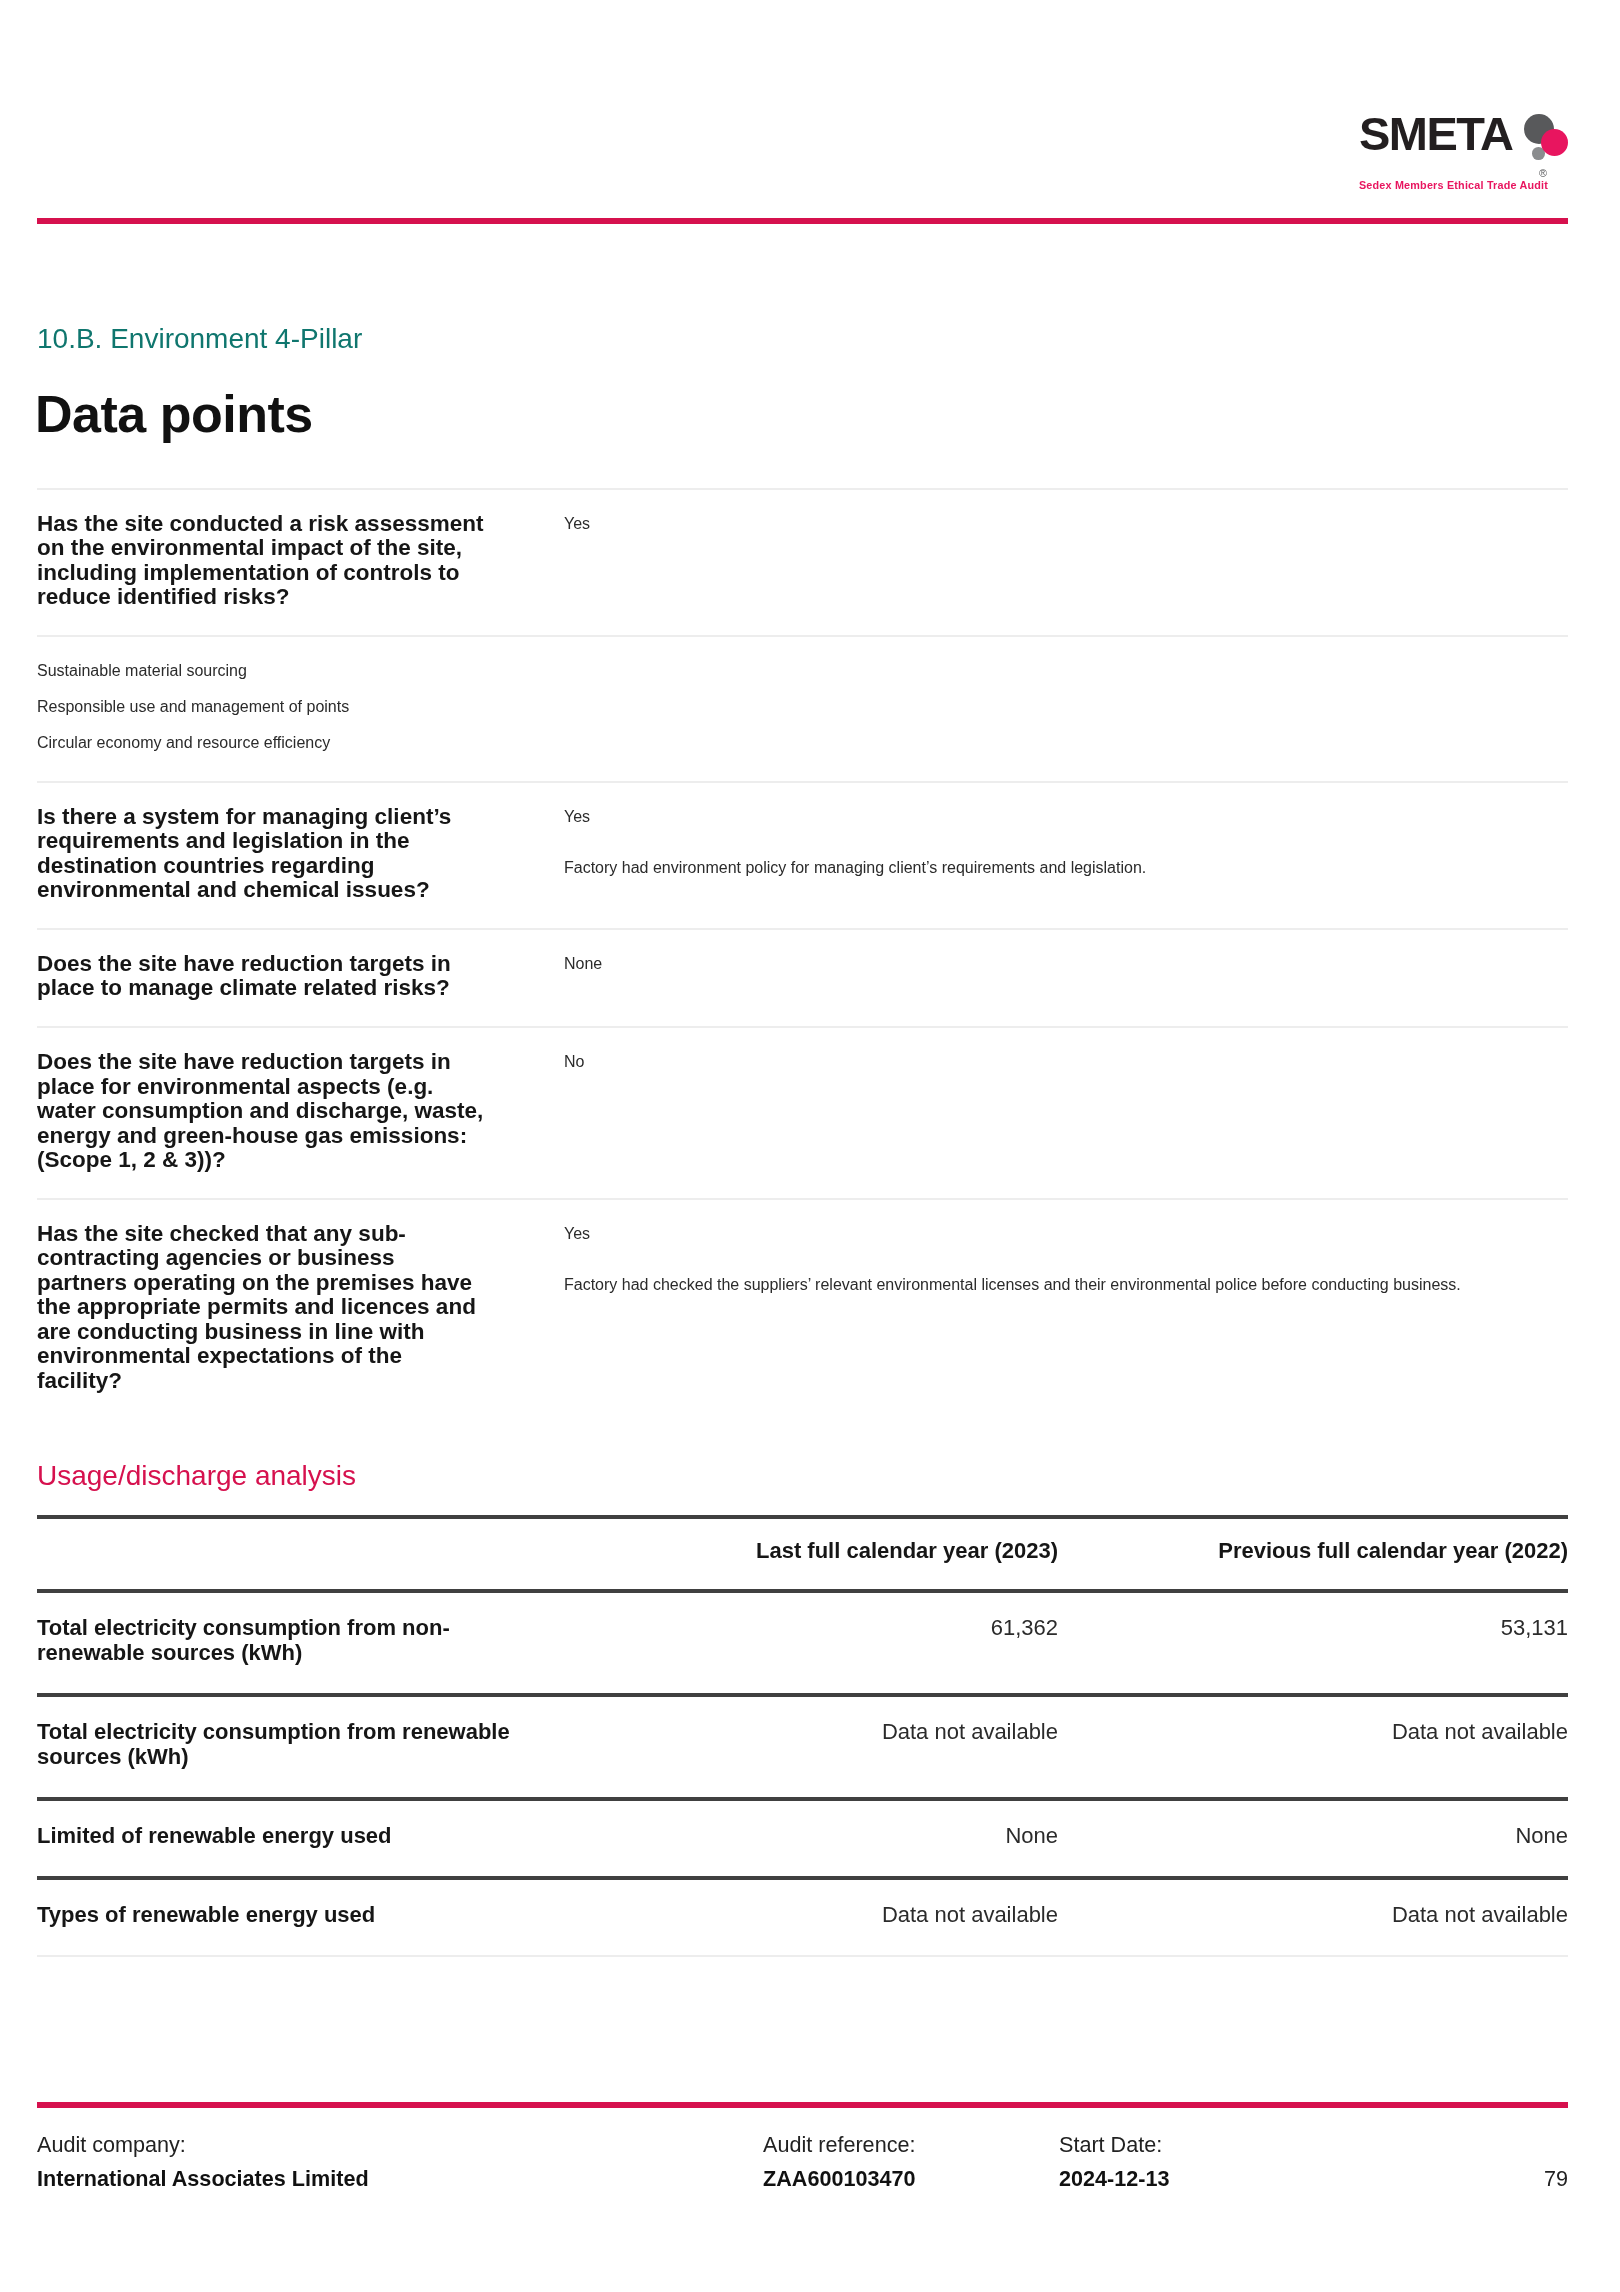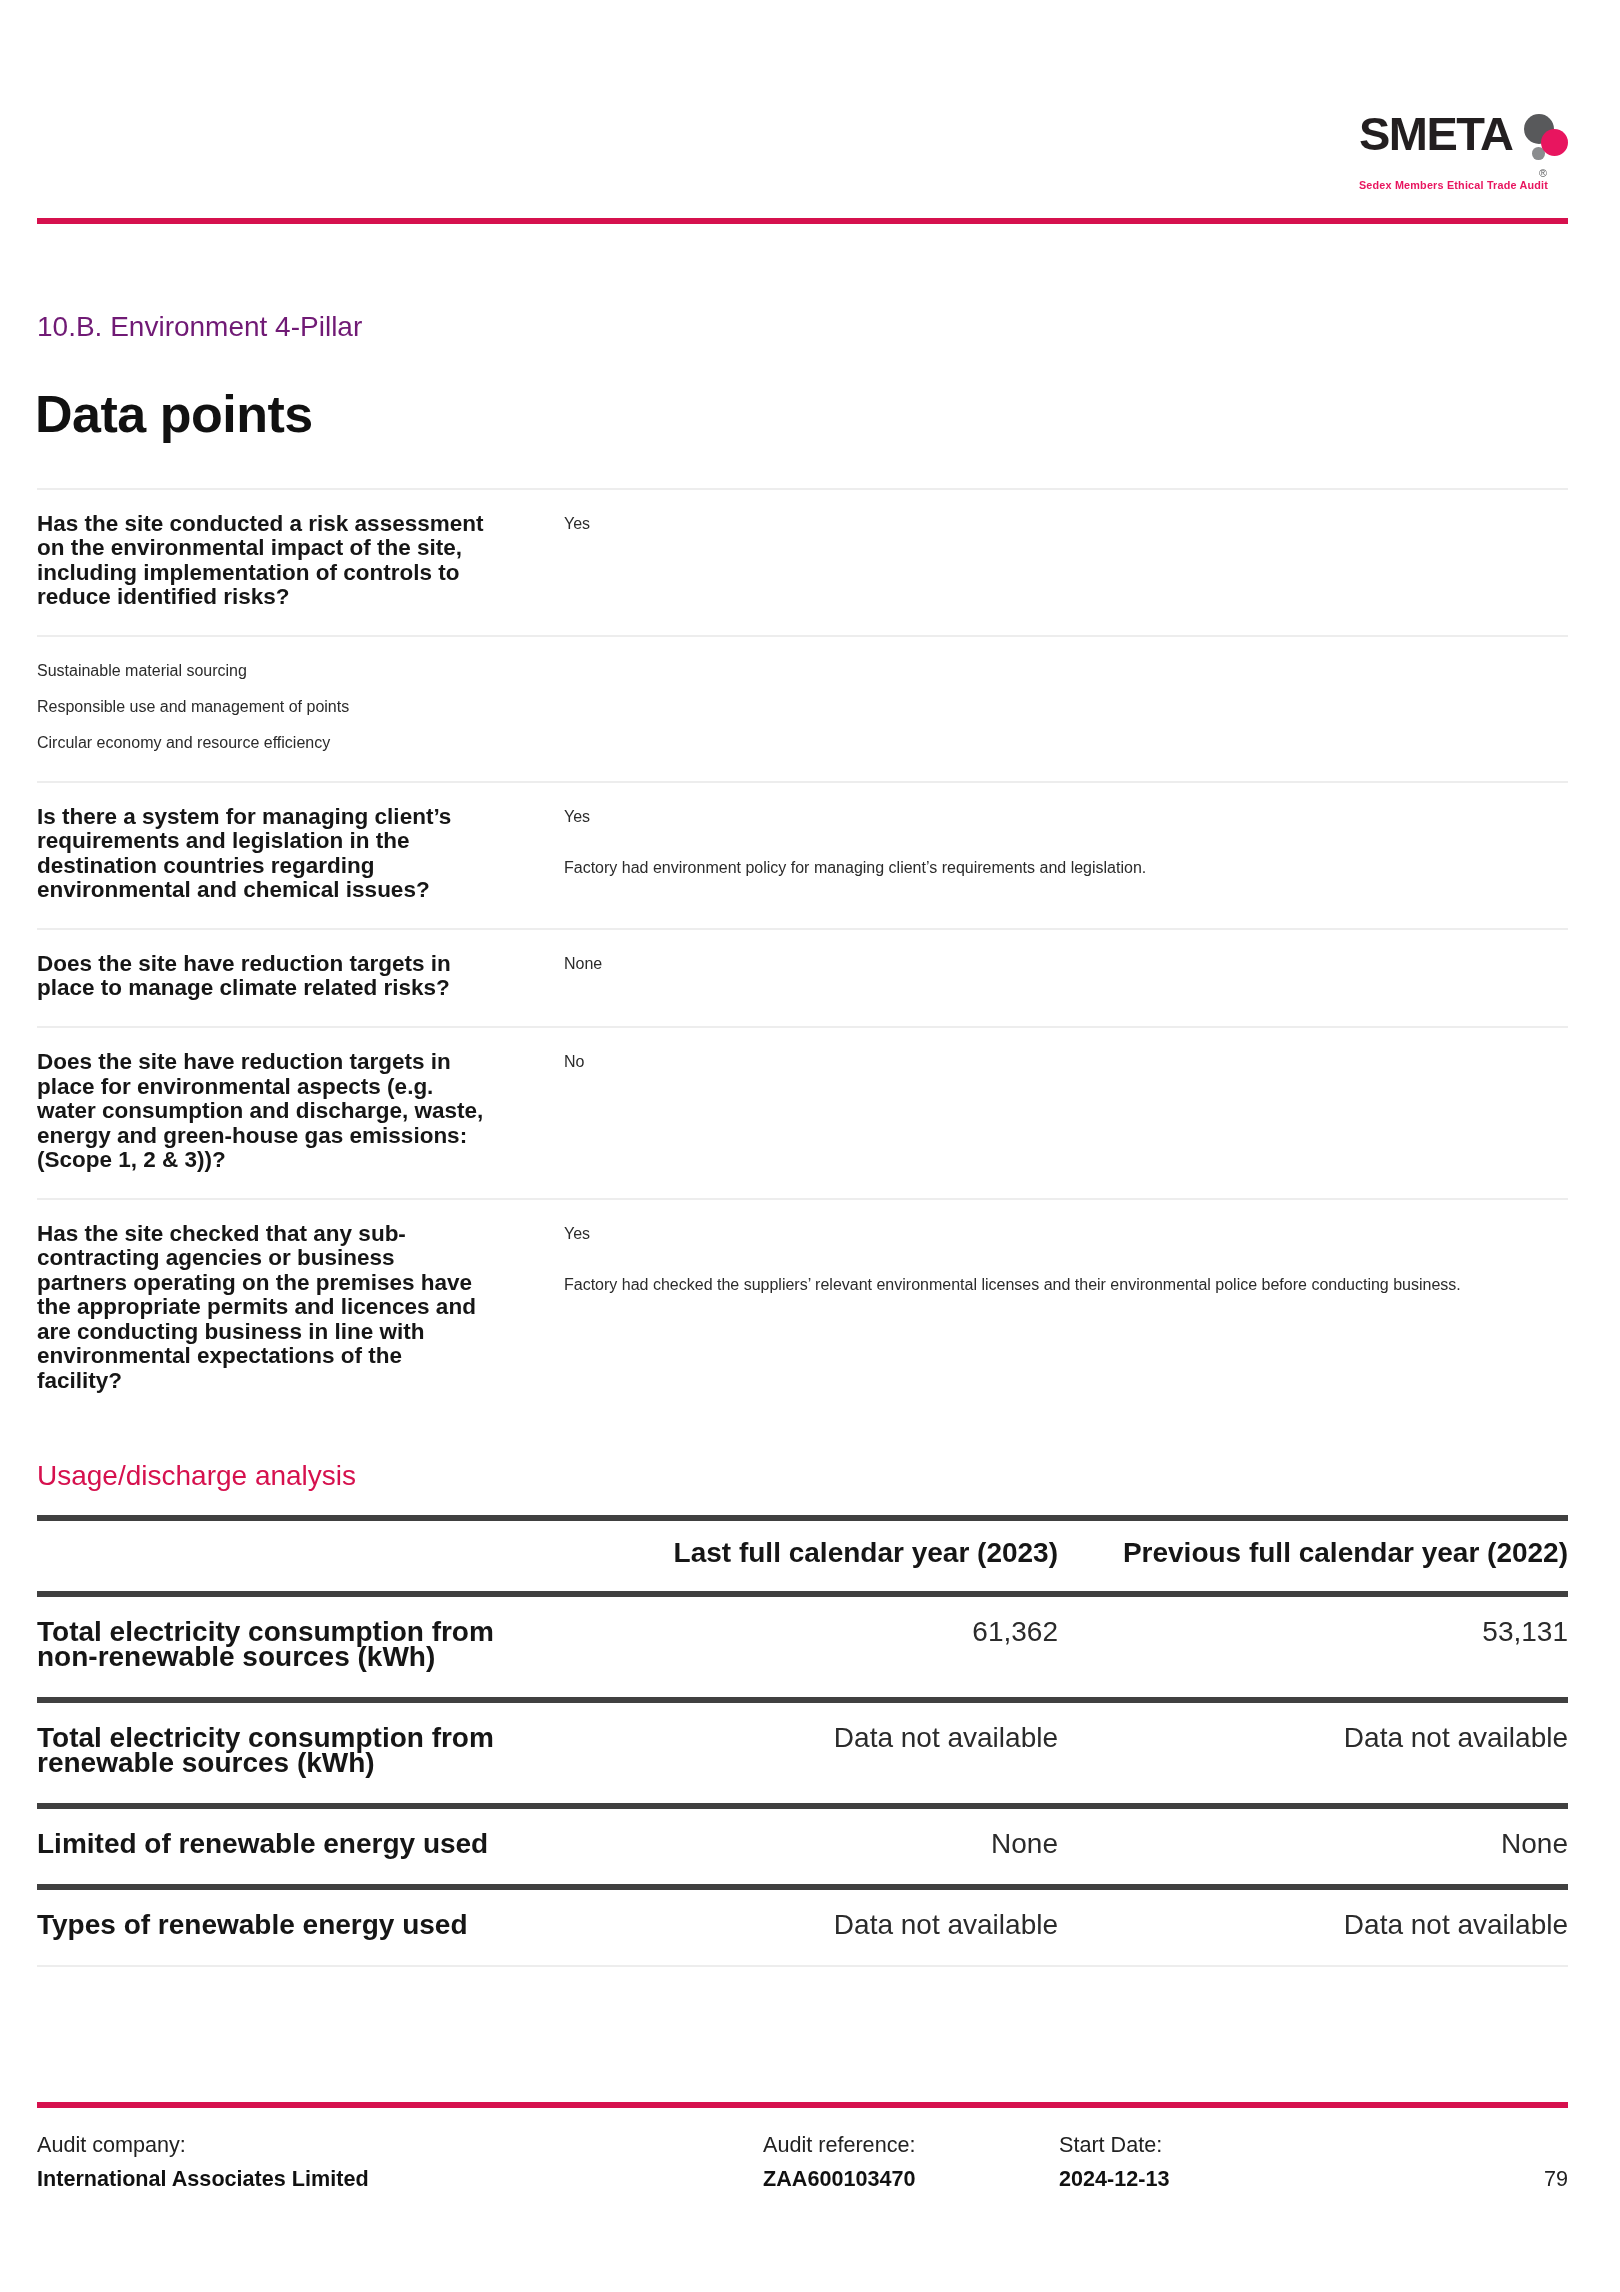--- a/index.html
+++ b/index.html
@@ -30,22 +30,22 @@
     font-size: 10.8px; font-weight: 700; color: #e8155f;
     letter-spacing: 0.2px; white-space: nowrap;
   }
 
   
   .rule { position: absolute; left: 37px; width: 1531px; height: 5.9px; background: #d6114e; }
   .rule-top { top: 218px; }
 
   
   .section-label {
-    position: absolute; top: 311px; left: 37px;
-    font-size: 28px; font-weight: 400; color: #701a75;
+    position: absolute; top: 323px; left: 37px;
+    font-size: 28px; font-weight: 400; color: #0f766e;
   }
   .page-title {
     position: absolute; top: 384px; left: 35px;
     font-size: 52px; font-weight: 700; color: #111111; letter-spacing: -0.5px;
   }
 
   
   .content { position: absolute; top: 488px; left: 37px; width: 1531px; }
 
   .qa-row {
@@ -66,23 +66,23 @@
   .usage-heading {
     margin: 41px 0 23.5px 0;
     font-size: 28px; font-weight: 400; color: #d6114e;
   }
 
   .usage-table { width: 1531px; border-collapse: collapse; table-layout: fixed; }
   .usage-table col.c1 { width: 490px; }
   .usage-table col.c2 { width: 531px; }
   .usage-table col.c3 { width: 510px; }
   .usage-table th, .usage-table td {
-    border-top: 6px solid #404040;
+    border-top: 4px solid #404040;
     vertical-align: top;
-    font-size: 28px; line-height: 24.5px;
+    font-size: 22px; line-height: 24.5px;
   }
   .usage-table thead th { padding: 19.6px 0 25.5px 0; font-weight: 700; color: #161616; text-align: right; }
   .usage-table tbody tr td { padding: 23.5px 0 27.4px 0; }
   .usage-table td.row-label { font-weight: 700; color: #161616; text-align: left; }
   .usage-table td.val { font-weight: 400; color: #2b2b2b; text-align: right; }
   .usage-table tbody tr:last-child td { border-bottom: 2px solid #ededed; }
 
   
   .footer { position: absolute; top: 2102px; left: 37px; width: 1531px; }
   .footer-rule { width: 1531px; height: 5.9px; background: #d6114e; }

